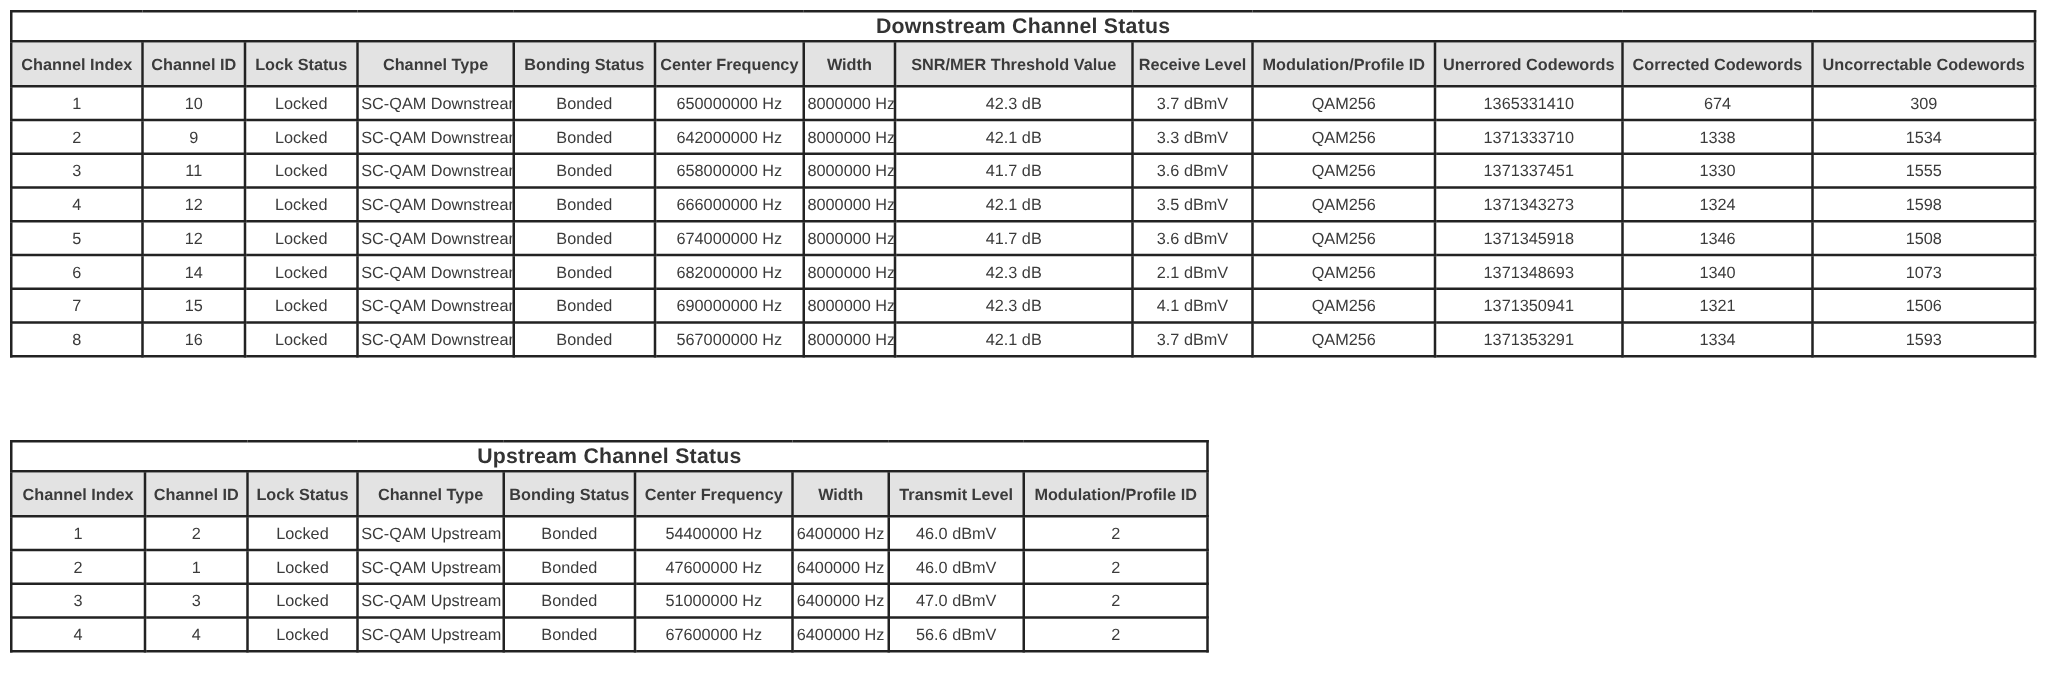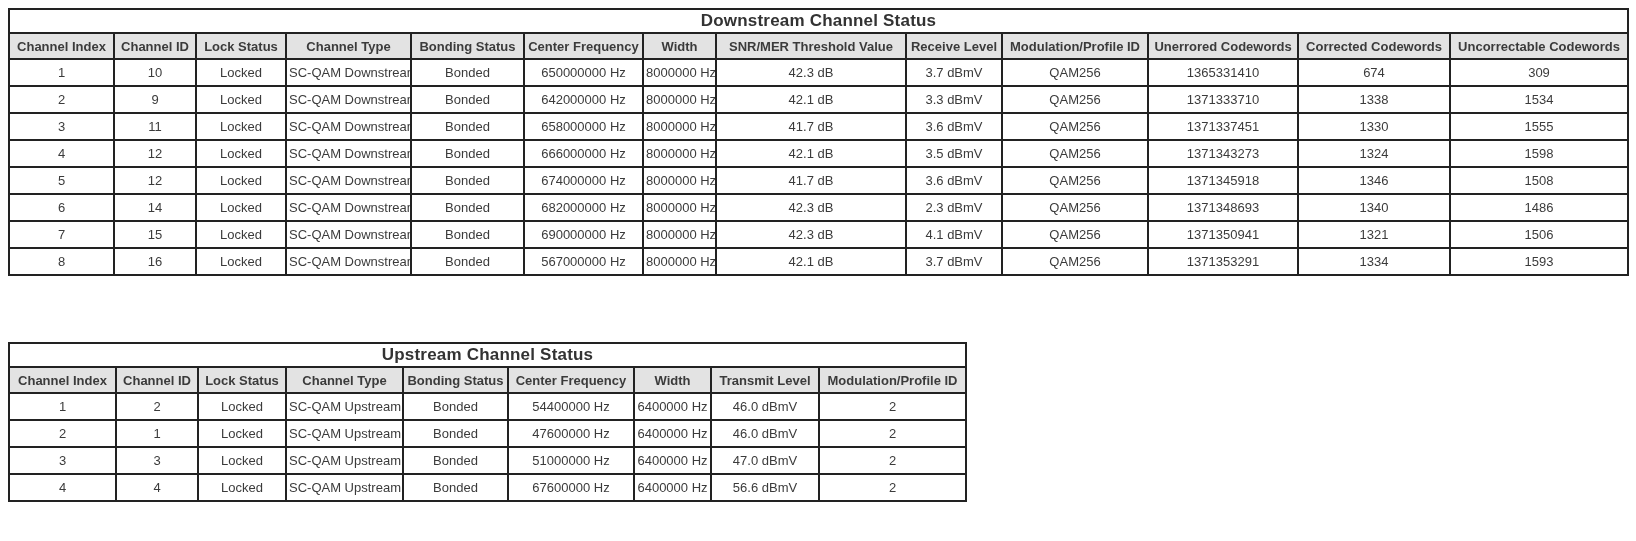--- a/index.html
+++ b/index.html
@@ -36,21 +36,21 @@
   th.table-title {
     height: 20px;
     background: #ffffff;
     color: var(--title-text);
     font-size: 17px;
     font-weight: bold;
     text-align: center;
     letter-spacing: 0.2px;
   }
   th.col-header {
-    height: 26px;
+    height: 36px;
     background: var(--header-bg);
     color: var(--text);
     font-size: 13px;
     font-weight: bold;
     text-align: center;
     padding: 0 3px;
   }
   td.cell {
     height: 27px;
     color: var(--text);
@@ -180,25 +180,25 @@
         </tr>
         <tr>
           <td class="cell">6</td>
           <td class="cell">14</td>
           <td class="cell">Locked</td>
           <td class="cell">SC-QAM Downstream</td>
           <td class="cell">Bonded</td>
           <td class="cell">682000000 Hz</td>
           <td class="cell">8000000 Hz</td>
           <td class="cell">42.3 dB</td>
-          <td class="cell">2.3 dBmV</td>
+          <td class="cell">2.1 dBmV</td>
           <td class="cell">QAM256</td>
           <td class="cell">1371348693</td>
           <td class="cell">1340</td>
-          <td class="cell">1486</td>
+          <td class="cell">1073</td>
         </tr>
         <tr>
           <td class="cell">7</td>
           <td class="cell">15</td>
           <td class="cell">Locked</td>
           <td class="cell">SC-QAM Downstream</td>
           <td class="cell">Bonded</td>
           <td class="cell">690000000 Hz</td>
           <td class="cell">8000000 Hz</td>
           <td class="cell">42.3 dB</td>

